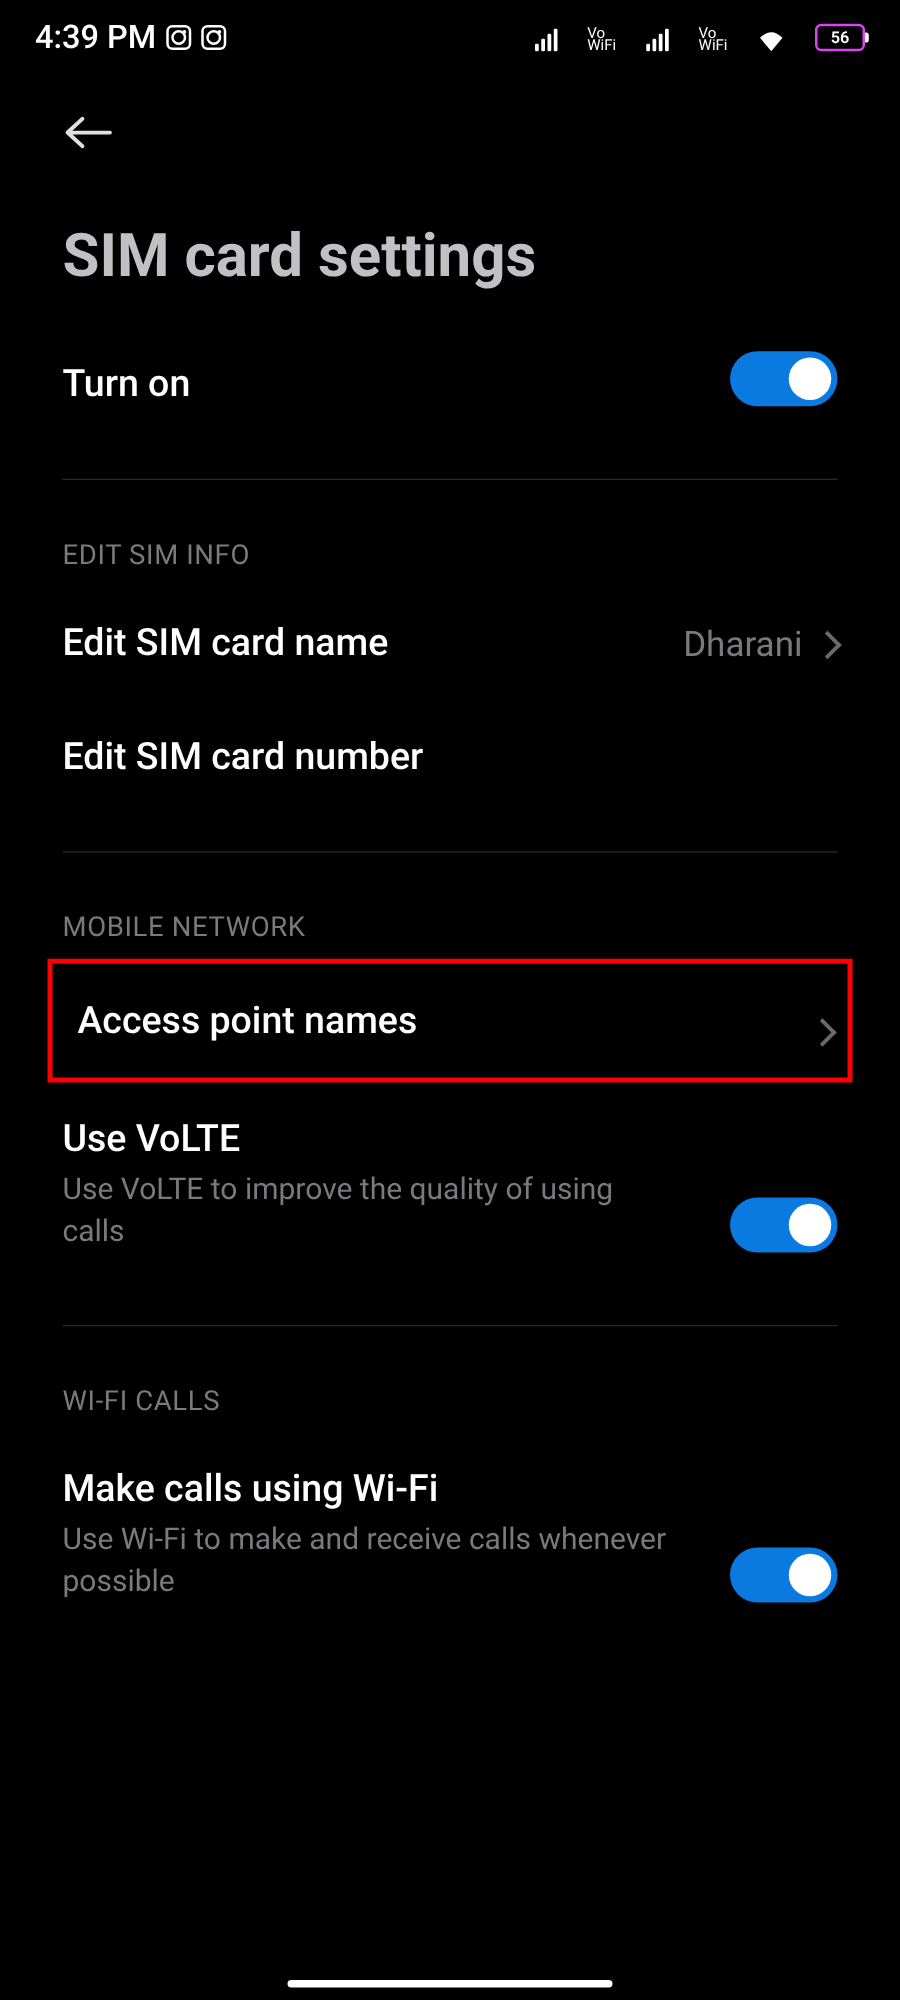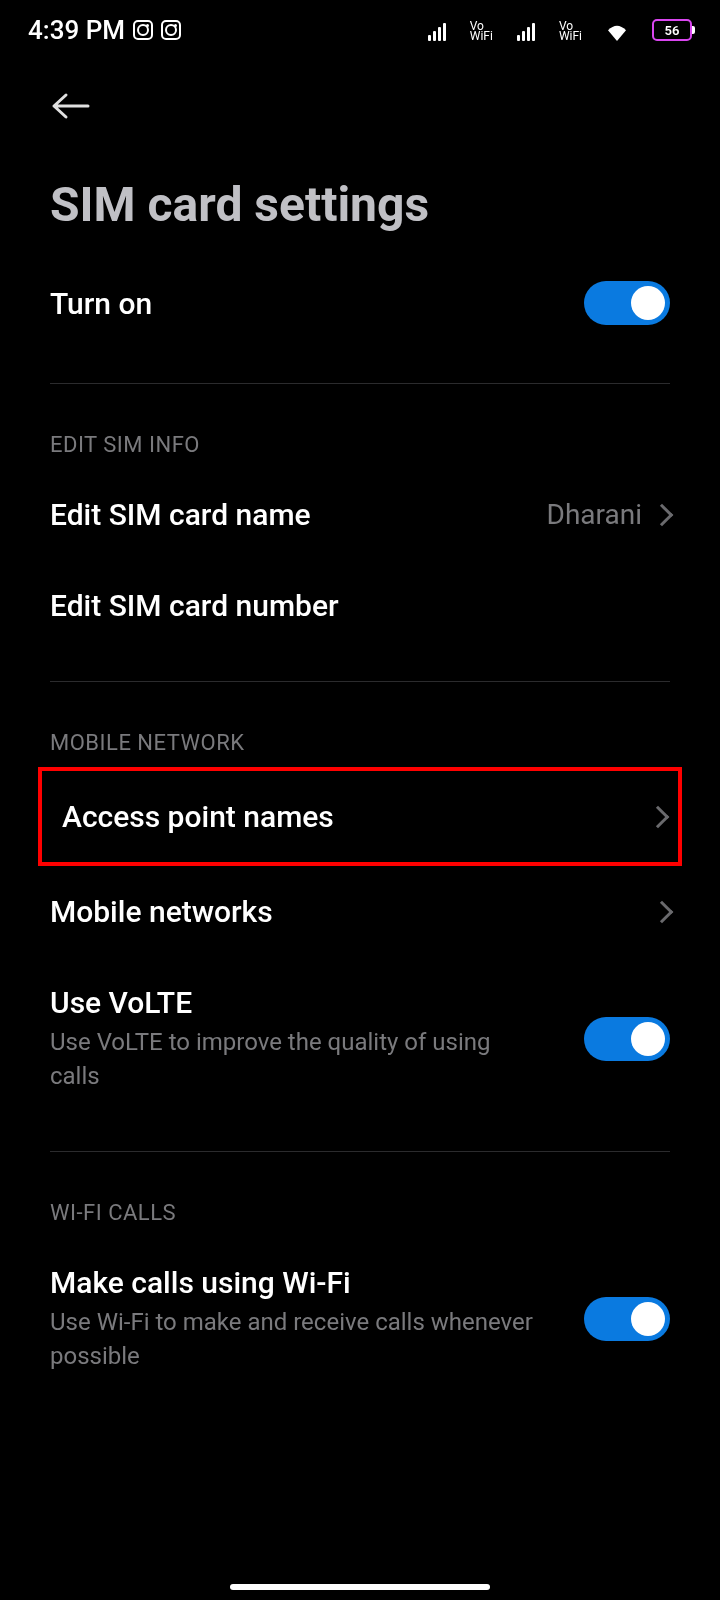--- a/index.html
+++ b/index.html
@@ -126,21 +126,21 @@
       font-size: 48px;
       font-weight: 700;
       color: #c0c0c5;
     }
     .content {
       padding: 0 50px;
     }
     .setting-row {
       display: flex;
       justify-content: space-between;
-      align-items: center;
+      align-items: flex-end;
       padding: 28px 0;
       gap: 34px;
     }
     .setting-row-tall {
       padding: 28px 0;
     }
     .setting-label {
       font-size: 30px;
       font-weight: 500;
       color: #fff;
@@ -291,24 +291,20 @@
 
   <div class="divider"></div>
 
   <div class="section-header">MOBILE NETWORK</div>
 
   <div class="setting-row highlighted">
     <span class="setting-label">Access point names</span>
     <span class="chevron"></span>
   </div>
 
-  <div class="setting-row">
-    <span class="setting-label">Mobile networks</span>
-    <span class="chevron"></span>
-  </div>
 
   <div class="setting-row setting-row-tall">
     <div class="setting-label-group">
       <div class="setting-label">Use VoLTE</div>
       <div class="setting-sublabel">Use VoLTE to improve the quality of using calls</div>
     </div>
     <div class="toggle"></div>
   </div>
 
   <div class="divider"></div>

